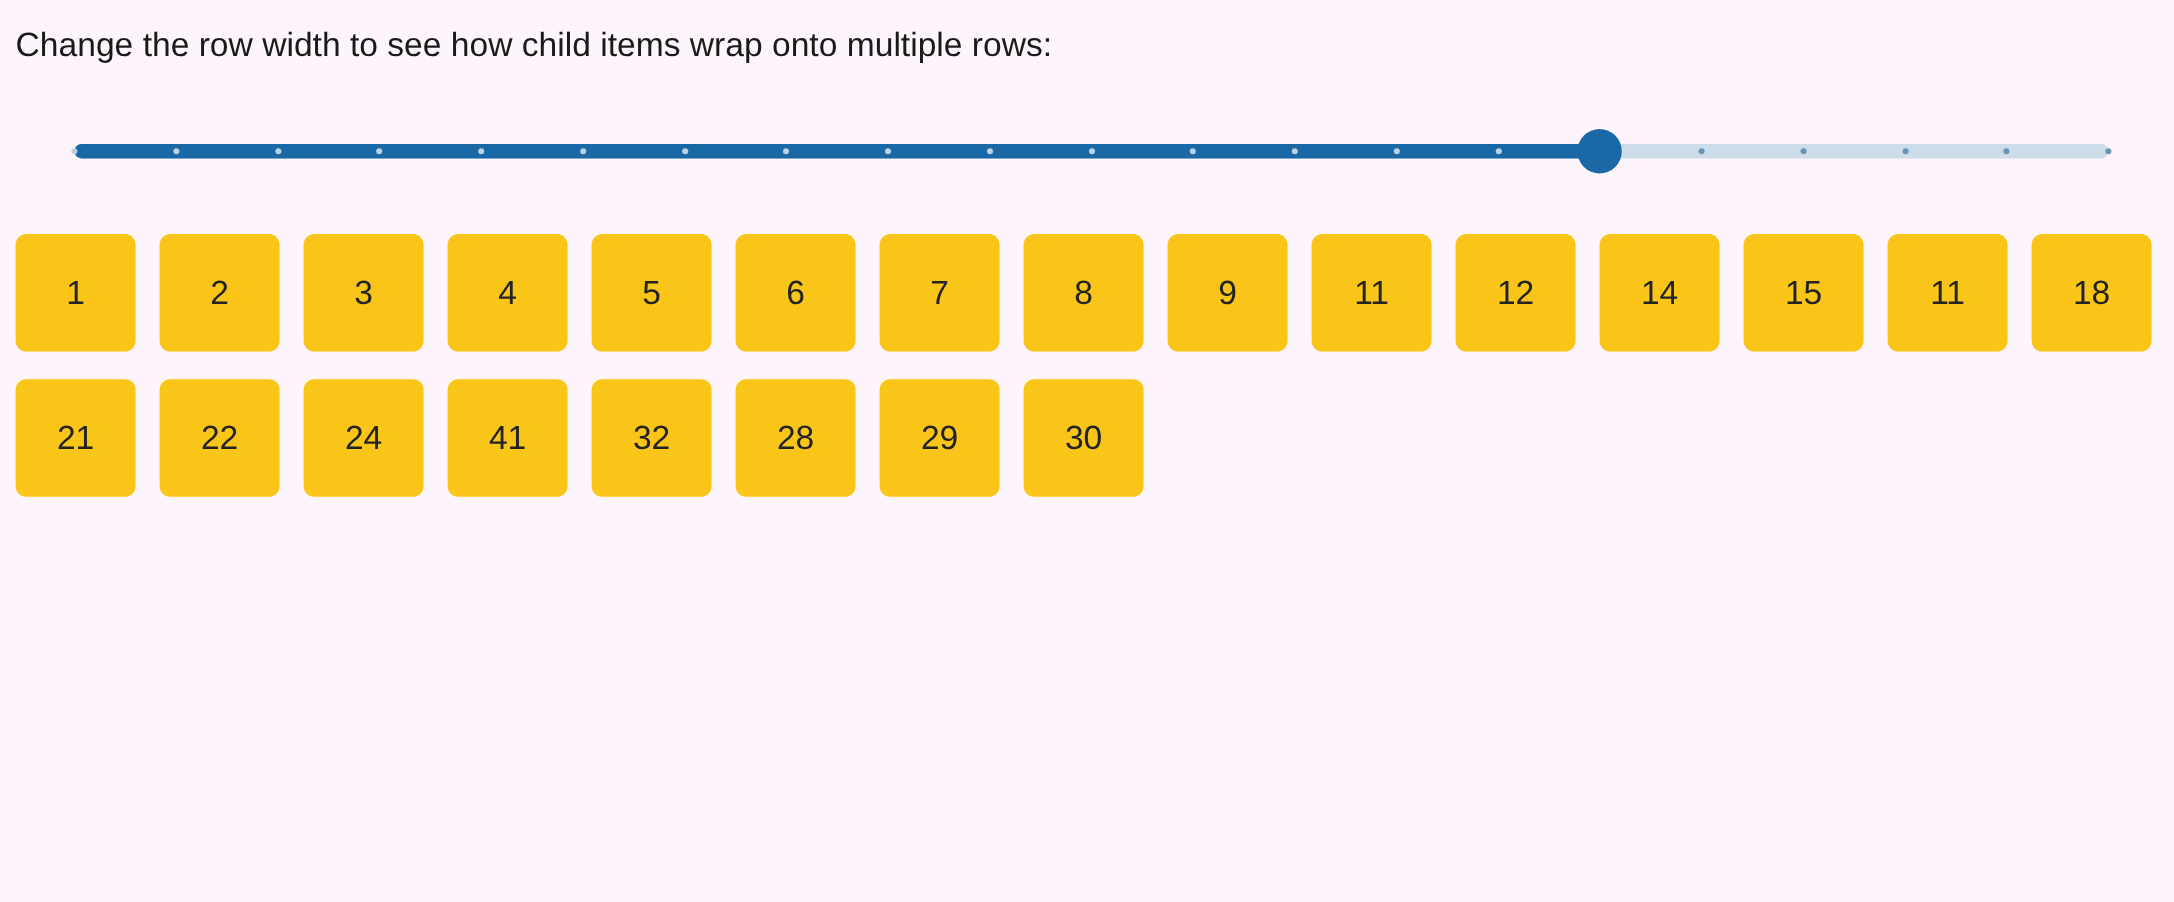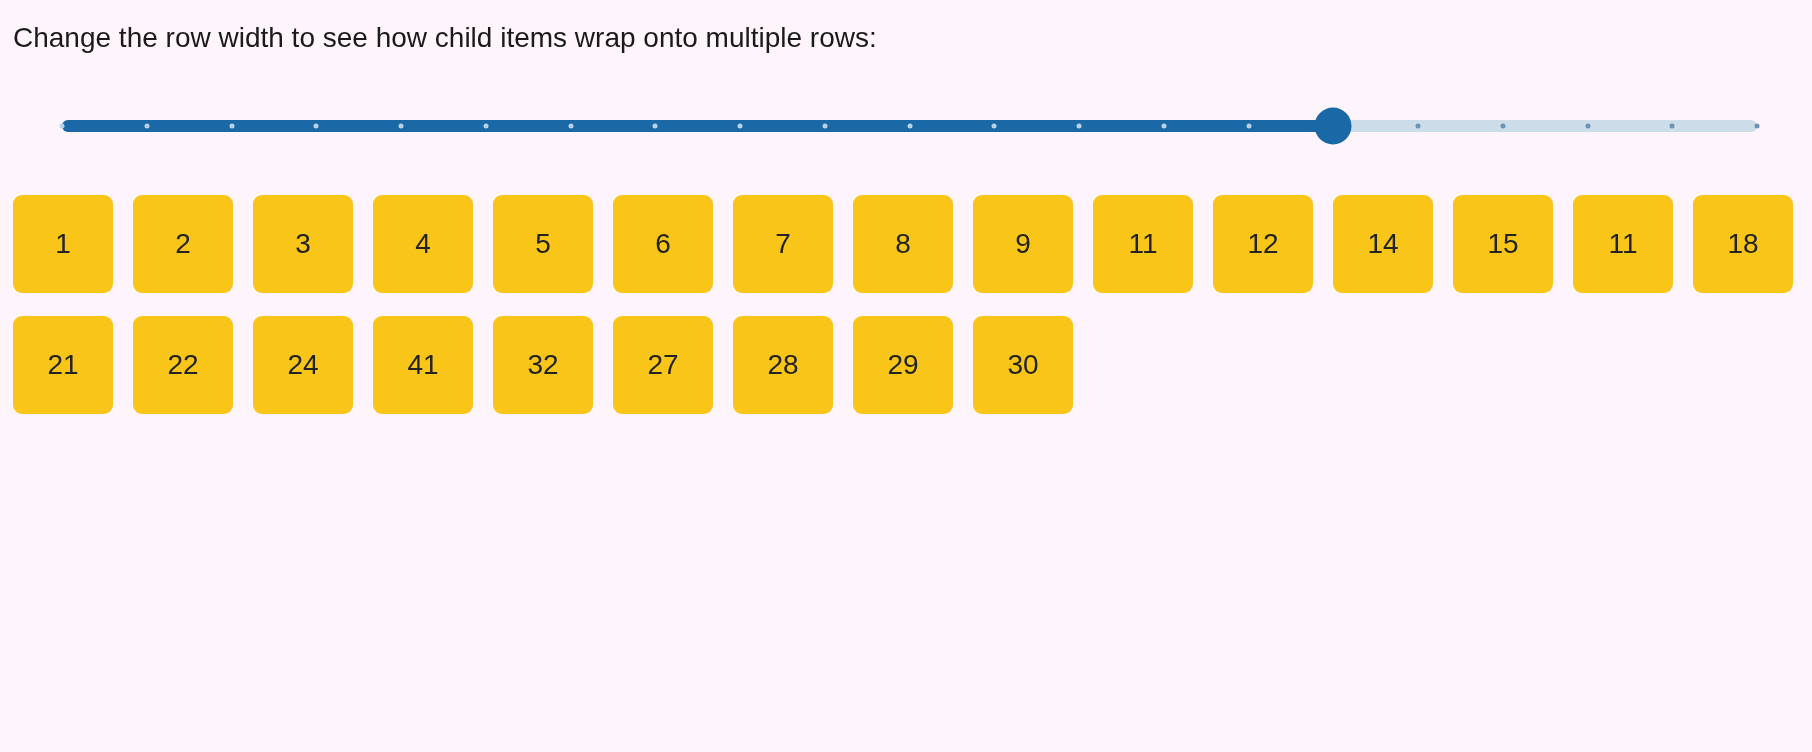--- a/index.html
+++ b/index.html
@@ -161,19 +161,18 @@
       <div class="tile">12</div>
       <div class="tile">14</div>
       <div class="tile">15</div>
       <div class="tile">11</div>
       <div class="tile">18</div>
       <div class="tile">21</div>
       <div class="tile">22</div>
       <div class="tile">24</div>
       <div class="tile">41</div>
       <div class="tile">32</div>
-      <div class="tile">27</div>
       <div class="tile">28</div>
       <div class="tile">29</div>
       <div class="tile">30</div>
     </div>
 
 </div>
 
 </body></html>

